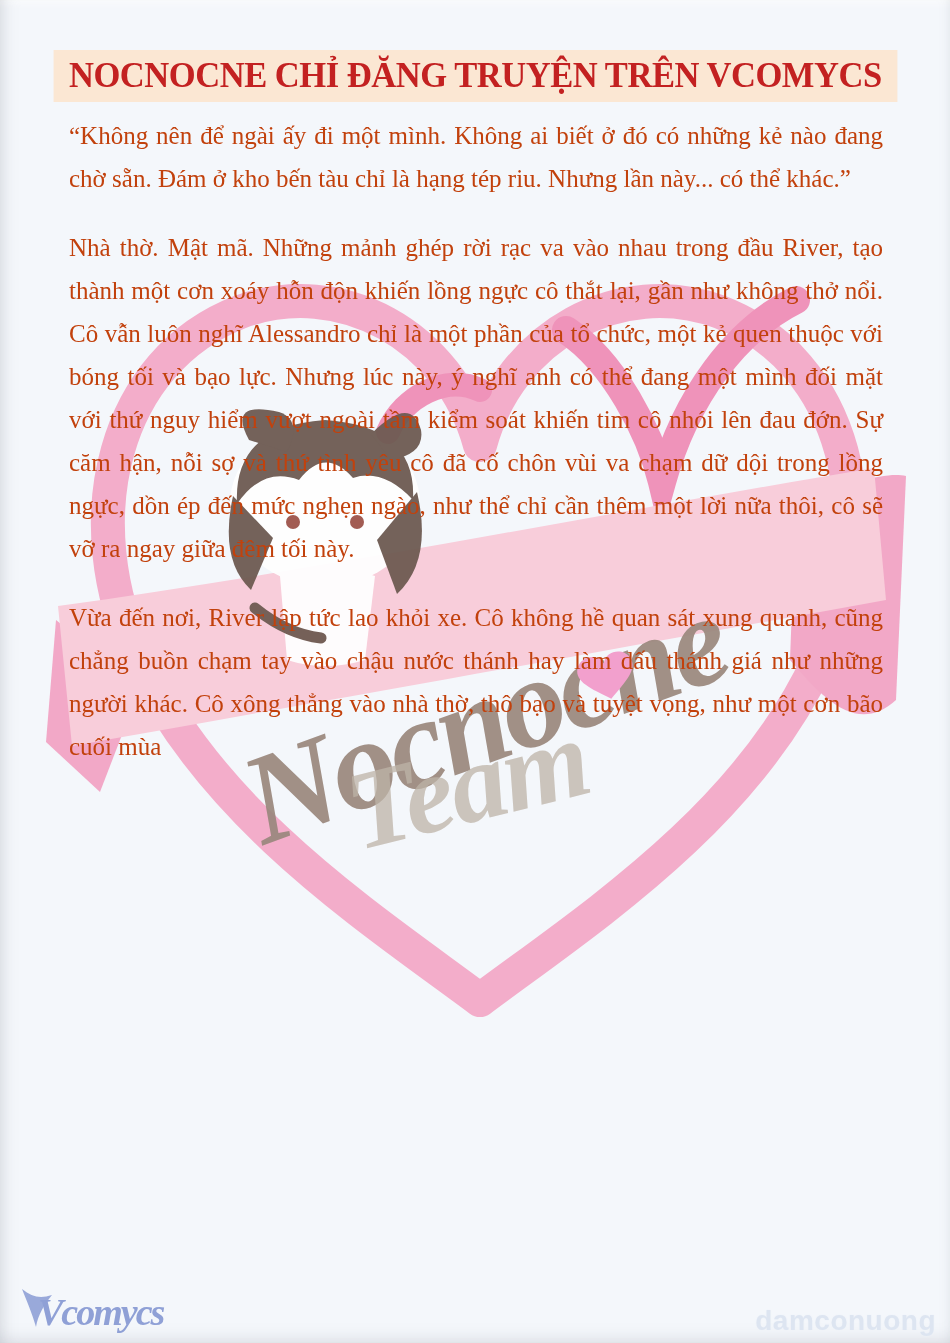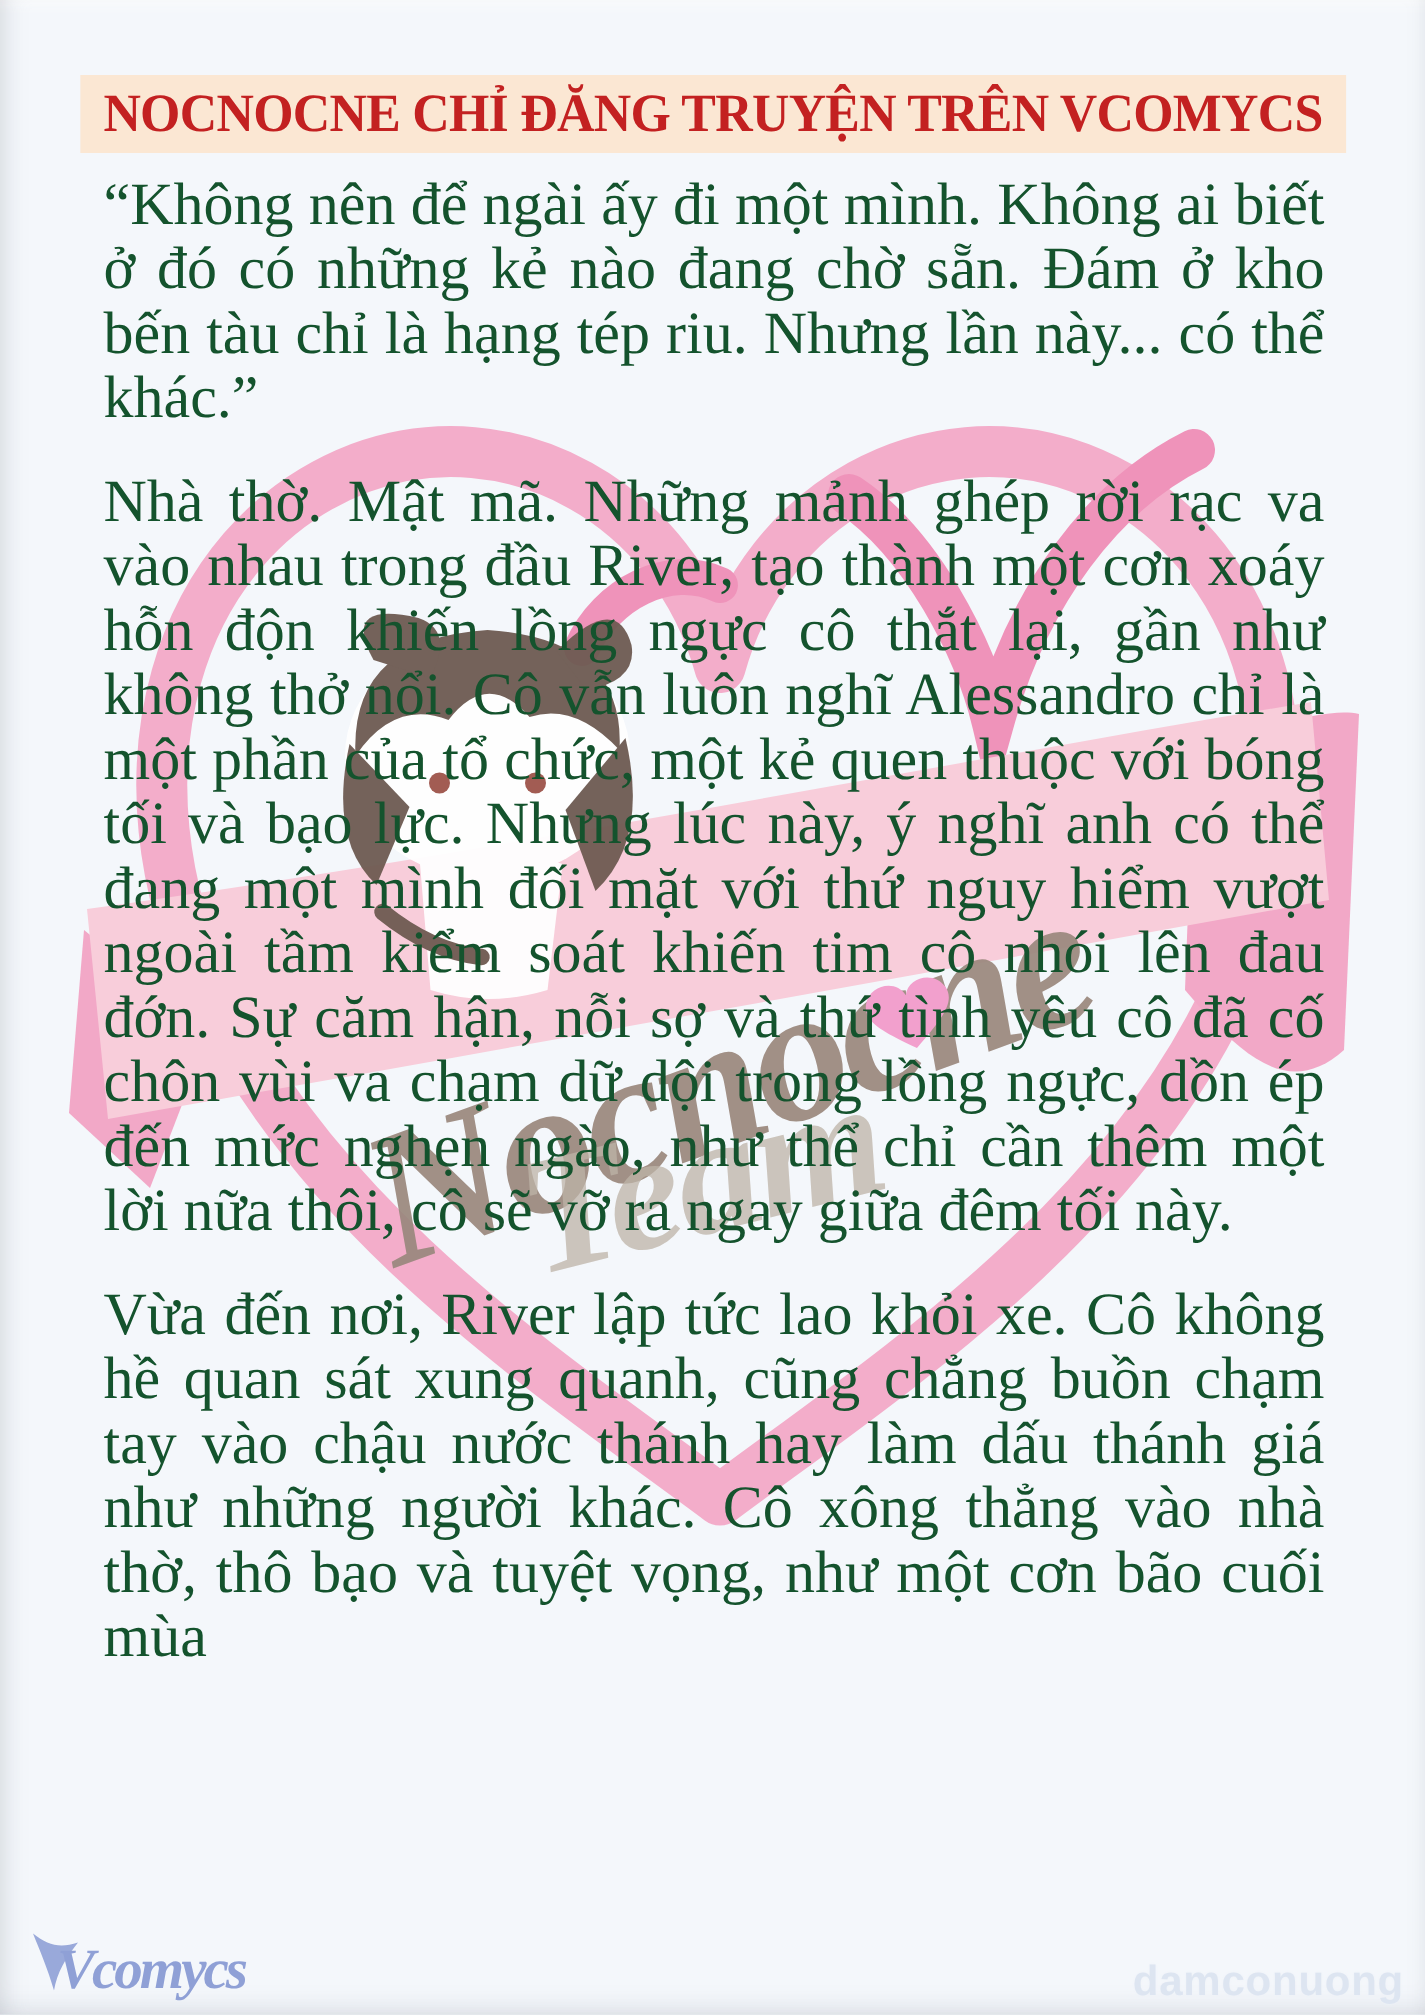--- a/index.html
+++ b/index.html
@@ -34,23 +34,23 @@
   .header-text{
     font-weight:700;
     font-size:36px;
     line-height:40px;
     letter-spacing:-.5px;
     color:#c32121;
   }
   .content{
     position:absolute;
     top:114px;left:69px;width:814px;
-    font-size:40px;
+    font-size:25px;
     line-height:43px;
-    color:#14532d;
+    color:#c2410c;
     text-align:justify;
   }
   .content p{margin:0 0 26px 0;}
   .content p.italic{font-style:italic;font-weight:700;}
   .logo{
     position:absolute;left:16px;bottom:6px;width:170px;height:54px;
   }
   .credit{
     position:absolute;right:14px;bottom:6px;
     font-family:"Liberation Sans", sans-serif;

